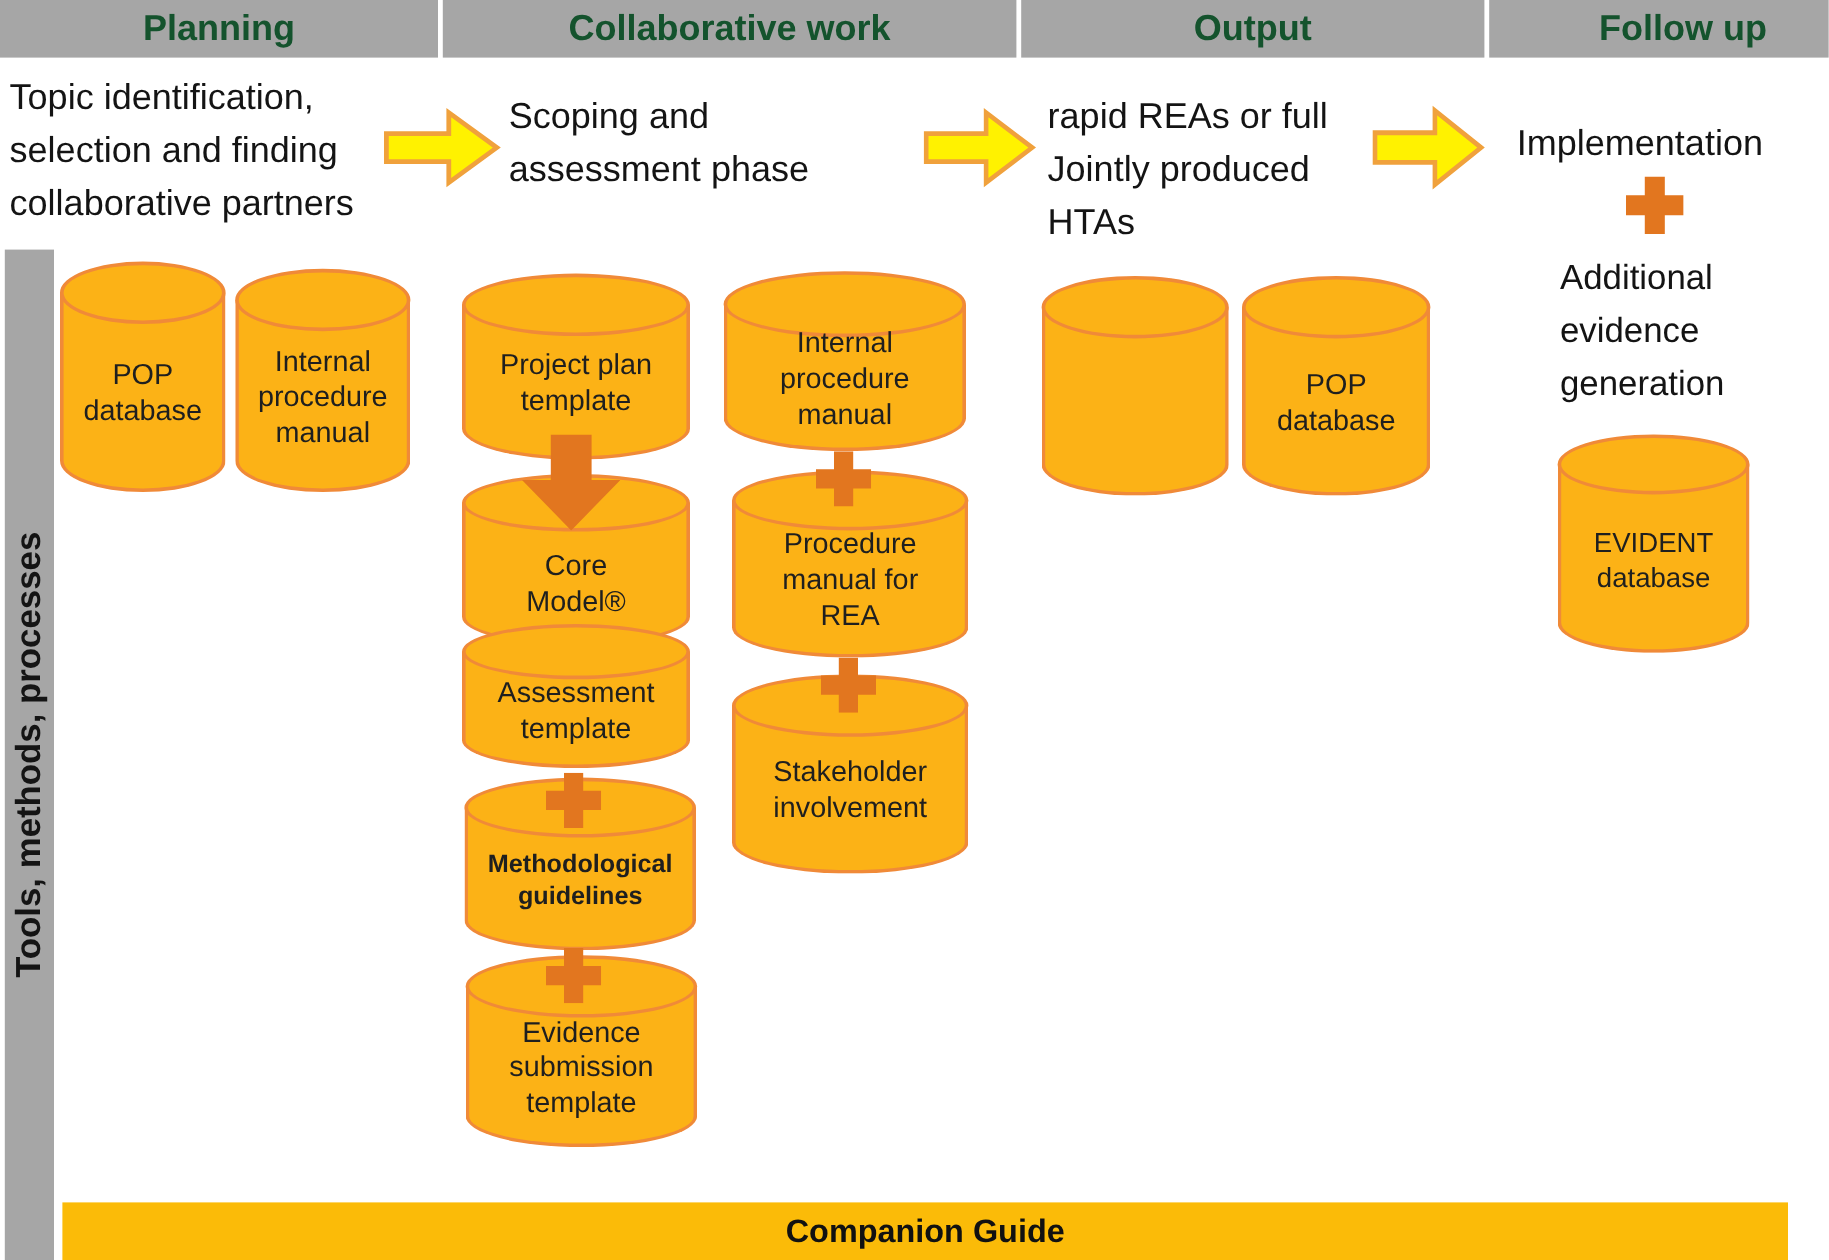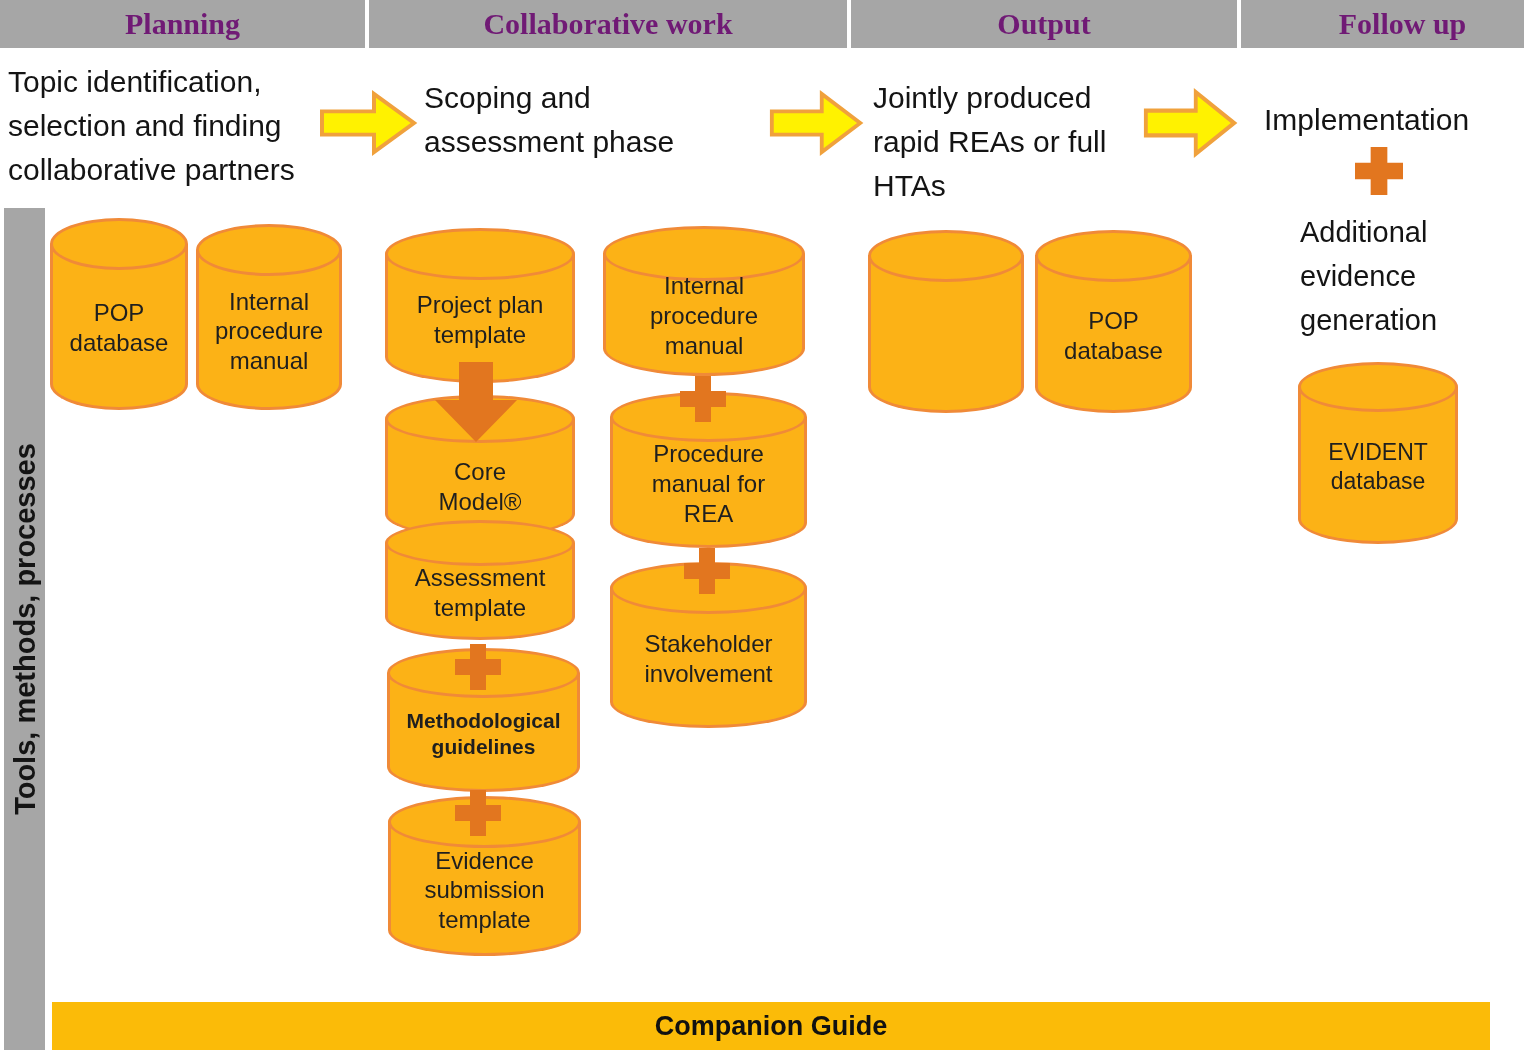--- a/index.html
+++ b/index.html
@@ -13,21 +13,21 @@
   }
   html,body{margin:0;padding:0;background:#fff;}
   .stage{
     position:relative;width:1524px;height:1050px;background:#fff;overflow:hidden;
     font-family:"Liberation Sans",sans-serif;color:#111;
   }
   
   .phase{
     position:absolute;top:0;height:48px;background:var(--header-gray);
     display:flex;align-items:center;justify-content:center;
-    font-weight:bold;font-size:30px;color:#701a75;font-family:Liberation Serif, serif;
+    font-weight:bold;font-size:30px;color:#14532d;
   }
   
   .flow-text{position:absolute;font-size:30px;line-height:44px;color:#141414;white-space:nowrap;}
   
   .flow-arrow{position:absolute;z-index:6;}
   .flow-arrow svg{display:block;width:100%;height:100%;}
   .flow-arrow polygon{fill:var(--arrow-yellow);stroke:var(--arrow-border);stroke-width:4;stroke-linejoin:miter;}
   .down-arrow{position:absolute;z-index:6;}
   .down-arrow svg{display:block;width:100%;height:100%;}
   .down-arrow polygon{fill:var(--plus-orange);}
@@ -98,22 +98,22 @@
       <div>assessment phase</div>
     </div>
 
   <div class="flow-arrow" style="left:768px;top:88px;width:96px;height:70px;">
     <svg viewBox="0 0 100 72" preserveAspectRatio="none">
         <polygon points="4,24 56,24 56,6 96,36 56,66 56,48 4,48"></polygon>
       </svg>
   </div>
 
   <div class="flow-text" style="left:873px;top:76px;">
+      <div>rapid REAs or full</div>
       <div>Jointly produced</div>
-      <div>rapid REAs or full</div>
       <div>HTAs</div>
     </div>
 
   <div class="flow-arrow" style="left:1142px;top:86px;width:96px;height:74px;">
     <svg viewBox="0 0 100 72" preserveAspectRatio="none">
         <polygon points="4,24 56,24 56,6 96,36 56,66 56,48 4,48"></polygon>
       </svg>
   </div>
 
   <div class="flow-text" style="left:1264px;top:98px;">

